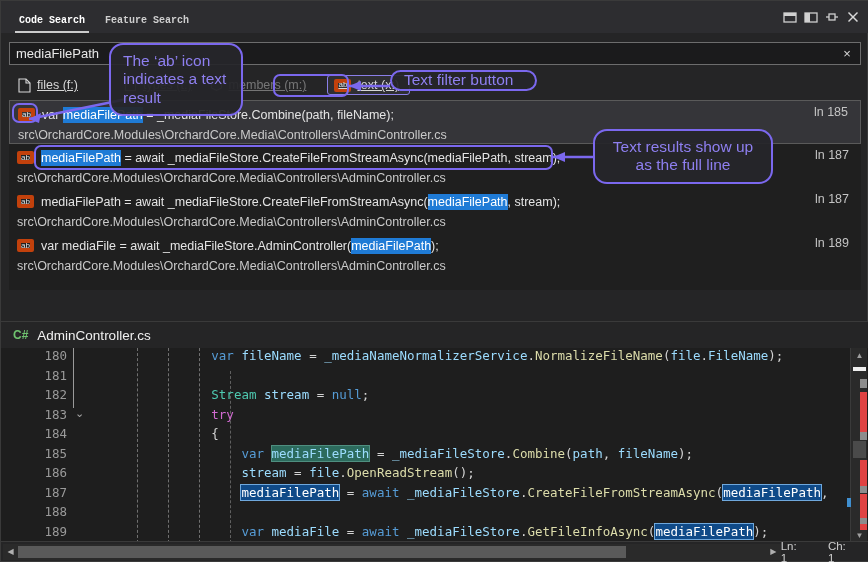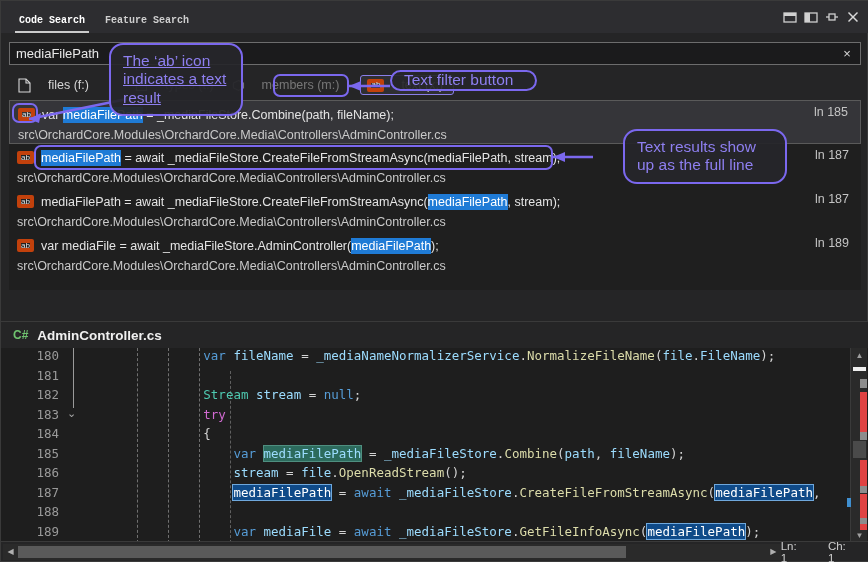--- a/index.html
+++ b/index.html
@@ -54,24 +54,25 @@
     width: 26px; height: 21px; display: flex; align-items: center;
     justify-content: center; color: #d8d8d8; font-size: 13px; cursor: default;
   }
 
   
   .filters {
     position: absolute; left: 8px; top: 72px; width: 852px; height: 24px;
     display: flex; align-items: center; gap: 0px;
   }
   .chip {
-    display: flex; align-items: center; gap: 17px;
+    display: flex; align-items: center; gap: 6px;
     font-size: 12.5px; color: #d6d6d6; padding: 2px 10px 2px 6px;
     border: 1px solid transparent; border-radius: 3px; cursor: default;
     white-space: nowrap;
+    text-decoration: underline;
   }
   .chip.selected { border-color: #8a7fe8; background: #2f2f33; }
   .chip .glyph { display: flex; align-items: center; }
 
   .abicon {
     display: inline-flex; align-items: center; justify-content: center;
     width: 17px; height: 13px; border: 4px solid #c2410c; border-radius: 2px;
     font-size: 8px; line-height: 1; color: #e4e4e4;
     font-family: "Liberation Sans", sans-serif; letter-spacing: 0px;
     background: transparent;
@@ -122,30 +123,30 @@
   
   .previewhdr {
     position: absolute; left: 0; top: 320px; width: 868px; height: 27px;
     background: #252526; display: flex; align-items: center; gap: 9px;
     padding-left: 12px; border-top: 1px solid #3a3a3a;
   }
   .cssharp {
     font-size: 12px; color: #6fc36f; font-family: "Liberation Sans", sans-serif;
     font-weight: bold;
   }
-  .previewname { font-size: 13.5px; color: #f0f0f0; font-weight: bold; }
+  .previewname { font-size: 13.5px; color: #f0f0f0; font-weight: normal; }
 
   
   .editor {
     position: absolute; left: 0; top: 347px; width: 868px; height: 195px;
     background: #1e1e1e; overflow: hidden;
     font-family: "DejaVu Sans Mono", monospace;
     font-size: 12.5px;
   }
-  .codescroll { position: relative; width: 868px; height: 195px; }
+  .codescroll { position: relative; width: 868px; height: 195px; padding-left: 8px; }
   .coderow { position: relative; height: 19.5px; white-space: pre; }
   .gutter {
     position: absolute; left: 0; top: 0; width: 58px; text-align: right;
     color: #9a9a9a; font-family: "DejaVu Sans Mono", monospace;
   }
   .fold {
     position: absolute; left: 66px; top: 0; width: 14px; color: #a8a8a8;
     font-family: "Liberation Sans", sans-serif; font-size: 11px;
   }
   .codetext {
@@ -421,23 +422,23 @@
     <polygon points="348,85 360,80 360,90" fill="#7b68ee"></polygon>
 
     <line x1="592" y1="156" x2="552" y2="156" stroke="#7b68ee" stroke-width="2.5"></line>
     <polygon points="552,156 564,151 564,161" fill="#7b68ee"></polygon>
   </svg>
 
   <div class="hlbox" style="left:272px; top:73px; width:76px; height:23px;"></div>
   <div class="hlbox" style="left:11px; top:102px; width:26px; height:20px;"></div>
   <div class="hlbox" style="left:33px; top:144px; width:519px; height:25px;"></div>
 
-  <div class="callout" style="left:108px; top:42px; width:134px;text-decoration:underline;">
+  <div class="callout" style="left:108px; top:42px; width:134px;">
     <span>The ‘ab’ icon indicates a text result</span>
   </div>
   <div class="callout" style="left:389px; top:69px; width:147px; height:21px; display:flex; align-items:center;">
     <span>Text filter button</span>
   </div>
-  <div class="callout" style="left:622px; top:128px; width:164px;">
+  <div class="callout" style="left:592px; top:128px; width:180px;text-align:center;">
     <span>Text results show up as the full line</span>
   </div>
 
 </div>
 
 </body></html>

